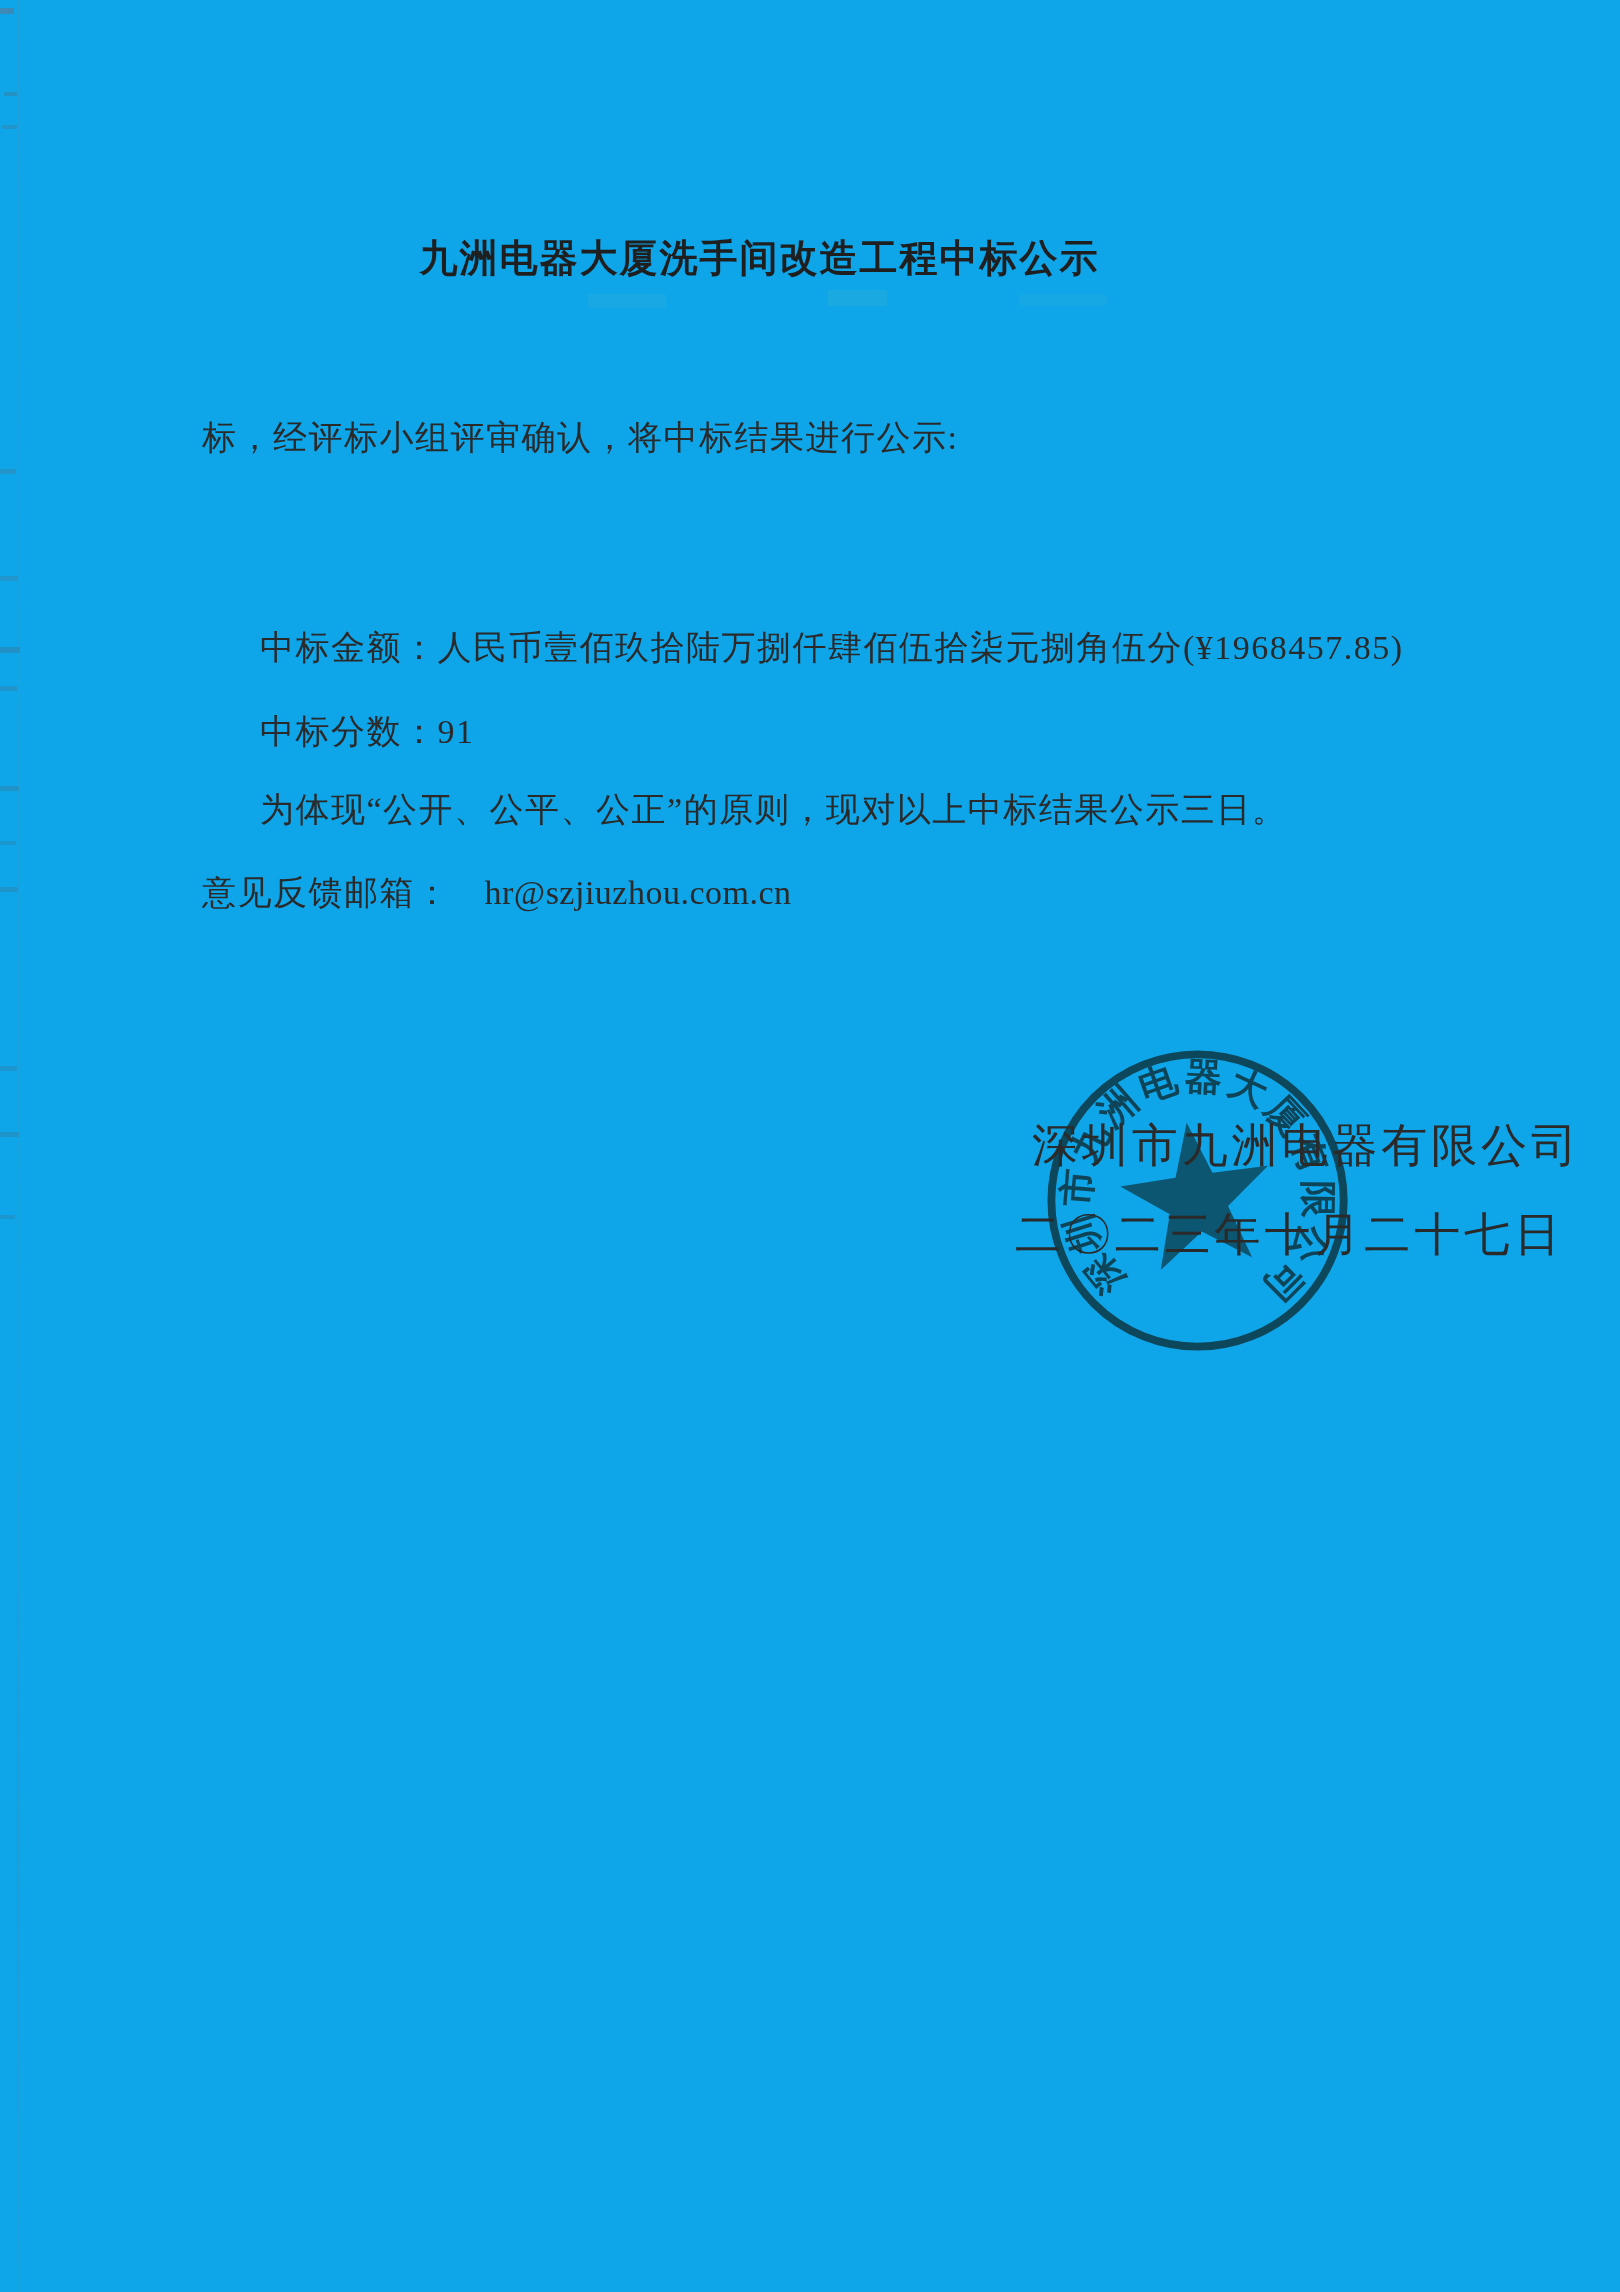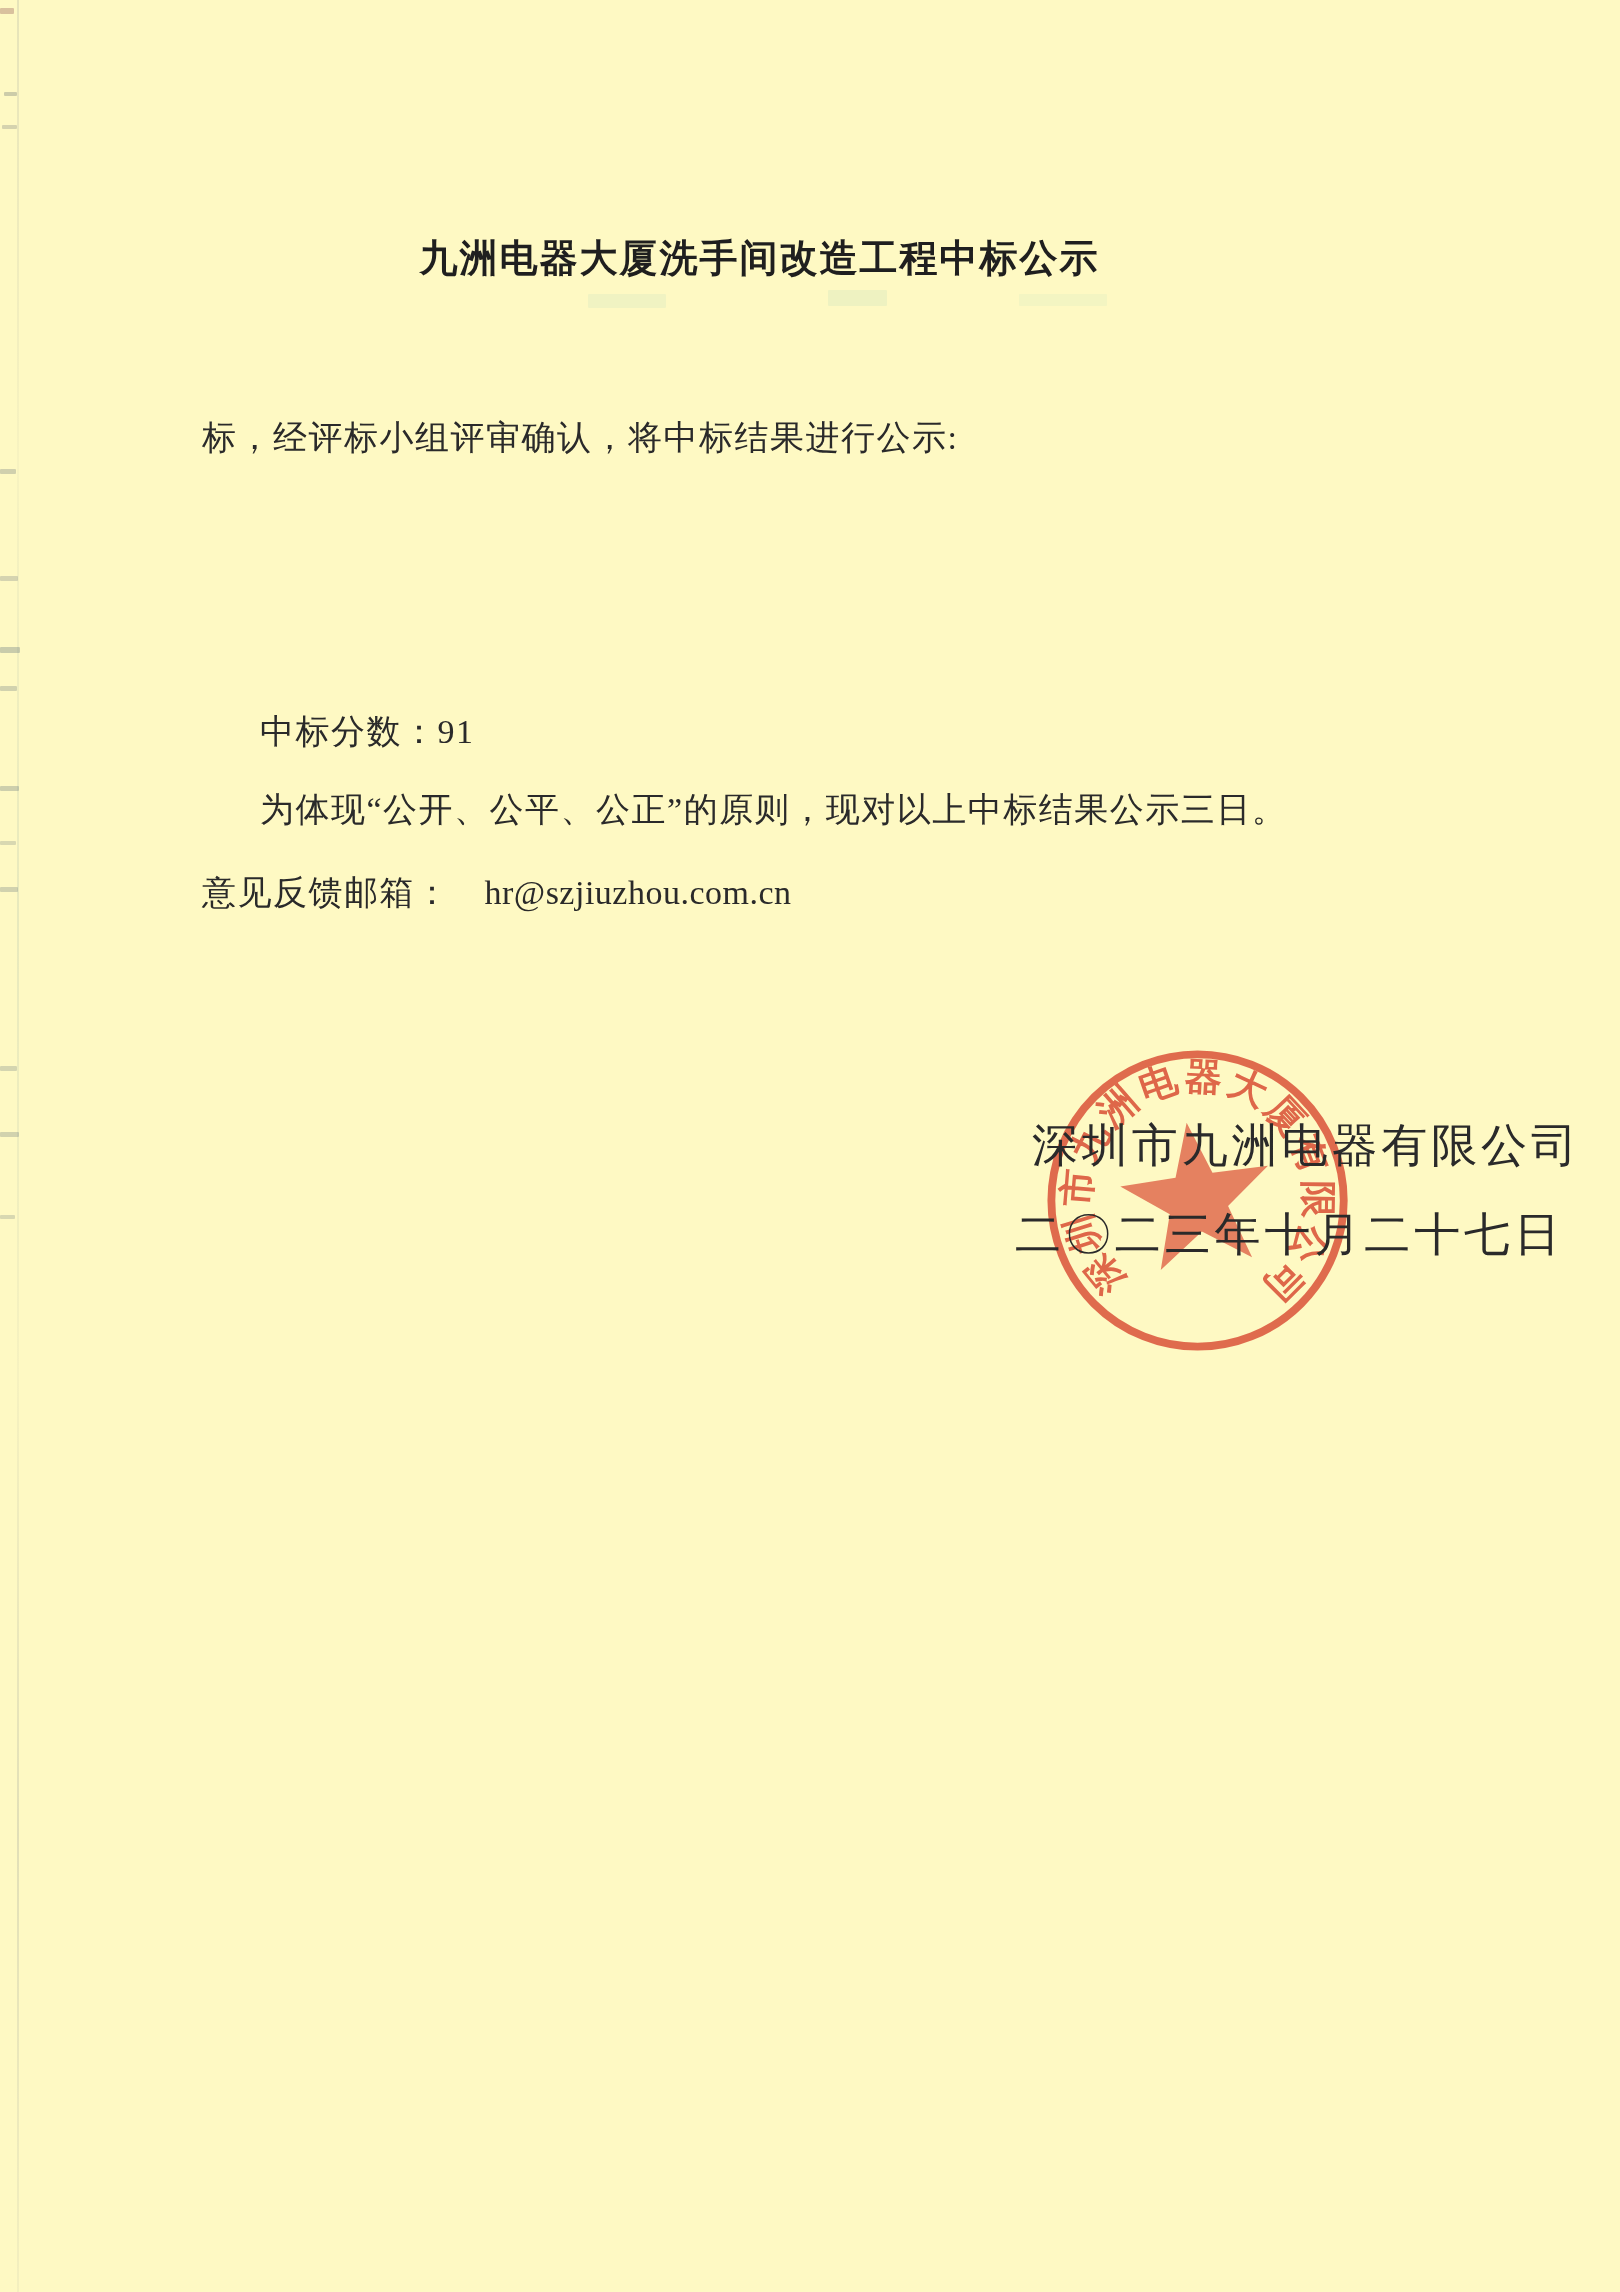--- a/index.html
+++ b/index.html
@@ -1,19 +1,19 @@
 <!DOCTYPE html>
 <html><head>
 <meta charset="utf-8">
 <style>
   html,body{margin:0;padding:0;background:#ffffff;}
   .page{
     position:relative;
     width:1620px;height:2293px;
-    background:#fef9c3;
+    background:#0ea5e9;
     overflow:hidden;
     font-family:"Liberation Serif","DejaVu Serif",serif;
     color:#262626;
   }
   
   .edge-line{
     position:absolute;left:16.7px;top:0;width:2px;height:2293px;
     background:linear-gradient(180deg,
       rgba(120,130,140,.18) 0%,rgba(120,130,140,.05) 20%,
       rgba(100,140,150,.15) 40%,rgba(120,130,140,.06) 60%,
@@ -58,20 +58,21 @@
   <div class="artifact" style="left:0;top:1215px;width:14.7px;height:3.9px;background:rgba(80,100,115,.22);"></div>
   <div class="artifact" style="left:588px;top:294px;width:78px;height:13.7px;background:rgba(120,200,185,.10);"></div>
   <div class="artifact" style="left:828px;top:290px;width:59px;height:15.7px;background:rgba(120,200,185,.12);"></div>
   <div class="artifact" style="left:1019px;top:294px;width:88px;height:11.8px;background:rgba(120,200,185,.08);"></div>
 
   <div class="title">九洲电器大厦洗手间改造工程中标公示</div>
 
   <div class="line" style="top:415px;left:202px;">标，经评标小组评审确认，将中标结果进行公示:</div>
 
 
+  <div class="line" style="top:625px;left:260px;"><span>中标金额：</span><span>人民币壹佰玖拾陆万捌仟肆佰伍拾柒元捌角伍分(¥1968457.85)</span></div>
 
   <div class="line" style="top:709px;left:260px;"><span>中标分数：</span><span>91</span></div>
 
   <div class="line" style="top:787px;left:260px;">为体现“公开、公平、公正”的原则，现对以上中标结果公示三日。</div>
 
   <div class="line" style="top:870px;left:202px;"><span>意见反馈邮箱：</span><span class="email">hr@szjiuzhou.com.cn</span></div>
 
   <div class="sig" style="top:1115px;left:1032px;">深圳市九洲电器有限公司</div>
   <div class="sig" style="top:1204px;left:1015px;">二〇二三年十月二十七日</div>
 

